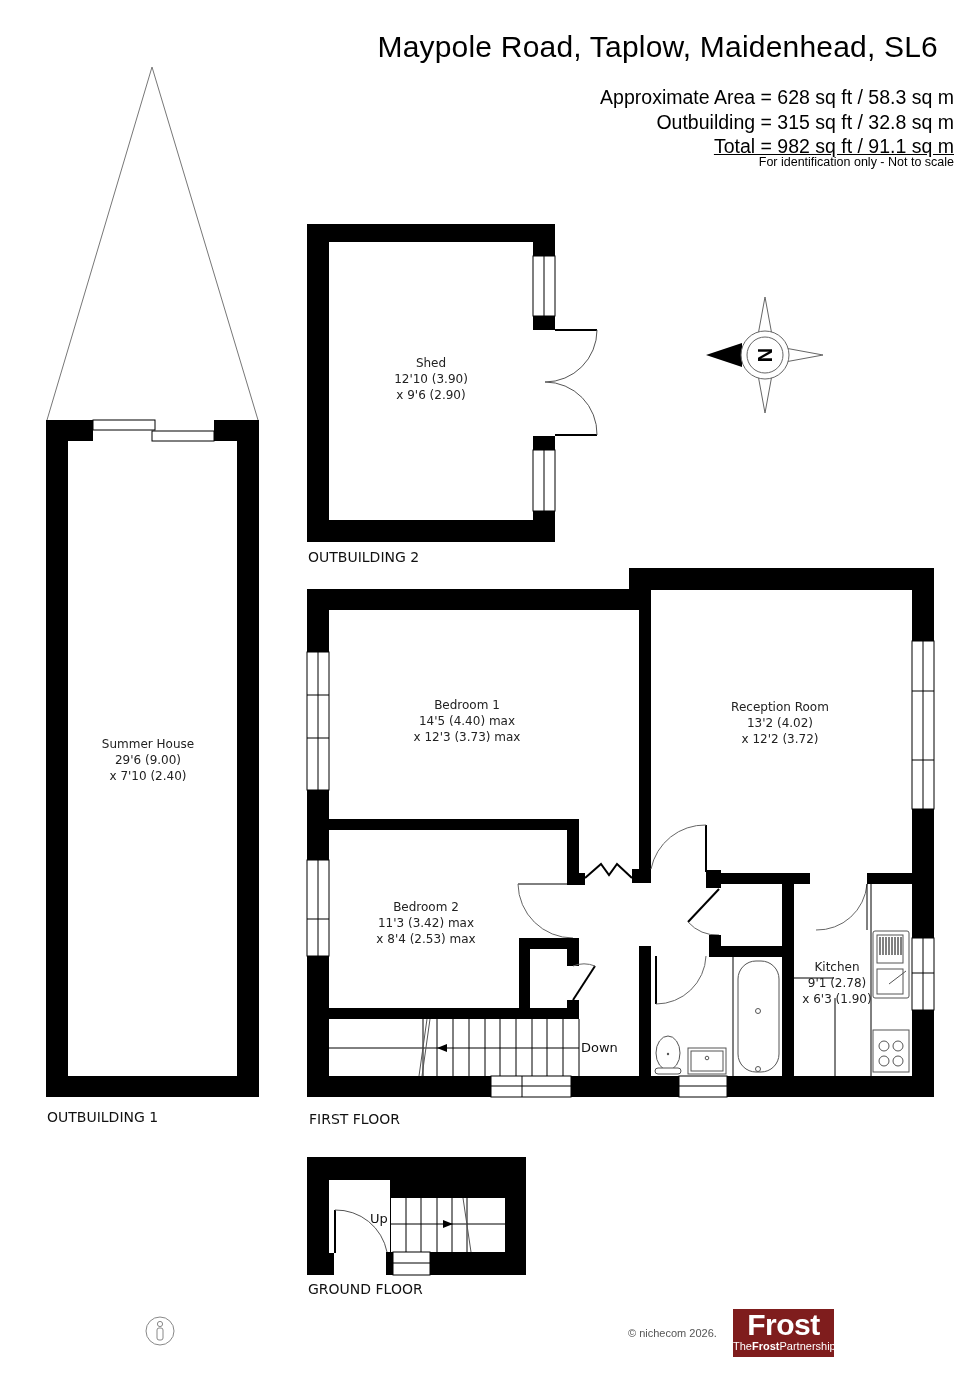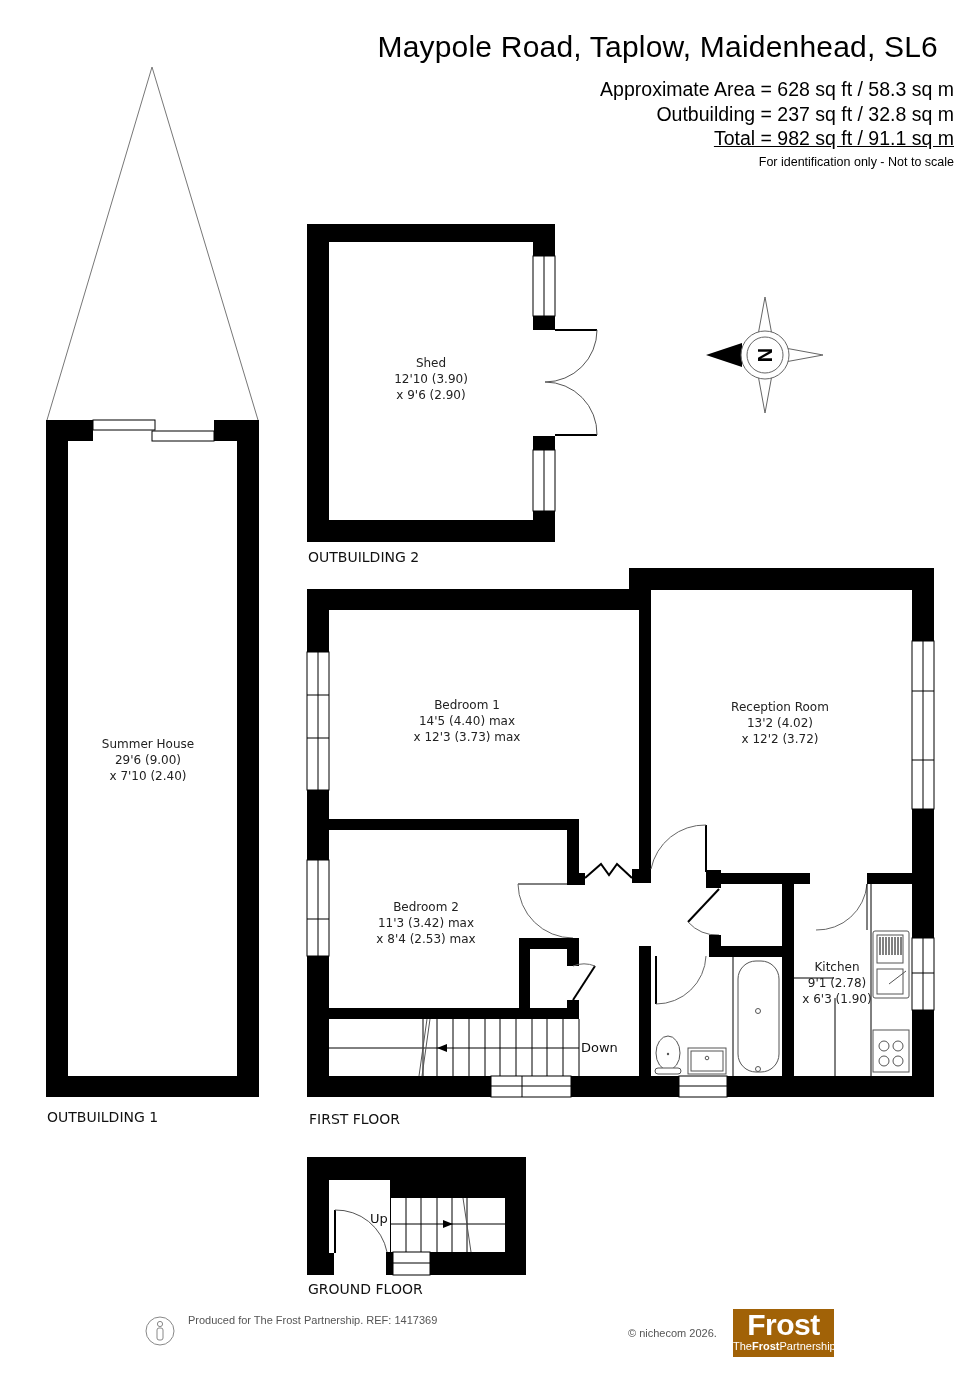--- a/index.html
+++ b/index.html
@@ -1,41 +1,41 @@
 <!DOCTYPE html>
 <html><head>
 <meta charset="utf-8">
 <style>
   html, body { margin: 0; padding: 0; background: #ffffff; }
   body { width: 980px; height: 1385px; position: relative; overflow: hidden; font-family: "Liberation Sans", sans-serif; color: #000; }
   .abs { position: absolute; }
   #title { right: 42px; top: 30px; font-size: 30px; font-weight: normal; white-space: nowrap; letter-spacing: 0.2px; }
-  .area-line { right: 26px; font-size: 19.5px; white-space: nowrap; }
+  .area-line { right: 26px; font-size: 19.5px; white-space: nowrap; margin-top: 8px; }
   #area1 { top: 78px; }
   #area2 { top: 103px; }
   #area3 { top: 127px; text-decoration: underline; }
   #disclaimer { right: 26px; top: 155px; font-size: 12.5px; white-space: nowrap; margin-left: 33px; }
   svg#plan { position: absolute; left: 0; top: 0; }
   .room-label { font-family: "DejaVu Sans", sans-serif; font-size: 12px; fill: #222; text-anchor: middle; }
   .floor-label { font-family: "DejaVu Sans", sans-serif; font-size: 14px; fill: #111; }
   .stairs-label { font-family: "DejaVu Sans", sans-serif; font-size: 13px; fill: #111; }
   #footer-text { left: 188px; top: 1313px; font-size: 11px; color: #555; line-height: 14.5px; white-space: nowrap; }
   #footer-icon { left: 145px; top: 1316px; width: 30px; height: 30px; }
   #copyright { left: 628px; top: 1327px; font-size: 11px; color: #555; white-space: nowrap; }
-  #logo { left: 733px; top: 1309px; width: 101px; height: 48px; background: #a16207; color: #fff; text-align: center; }
+  #logo { left: 733px; top: 1309px; width: 101px; height: 48px; background: #7f1d1d; color: #fff; text-align: center; }
   #logo-main { font-size: 30px; font-weight: bold; line-height: 32px; display: block; letter-spacing: -0.5px; }
   #logo-sub { font-size: 11px; line-height: 11px; display: block; }
   #logo-sub b { font-weight: bold; }
 </style>
 </head>
 <body>
 
 <div id="title" class="abs">Maypole Road, Taplow, Maidenhead, SL6</div>
 <div id="area1" class="abs area-line">Approximate Area = 628 sq ft / 58.3 sq m</div>
-<div id="area2" class="abs area-line">Outbuilding = 237 sq ft / 32.8 sq m</div>
+<div id="area2" class="abs area-line">Outbuilding = 315 sq ft / 32.8 sq m</div>
 <div id="area3" class="abs area-line">Total = 982 sq ft / 91.1 sq m</div>
 <div id="disclaimer" class="abs">For identification only - Not to scale</div>
 
 <svg id="plan" width="980" height="1385" viewBox="0 0 980 1385" xmlns="http://www.w3.org/2000/svg">
 
   <g>
 
     <polyline points="47,420 152,67 258,420" fill="none" stroke="#777" stroke-width="1"></polyline>
 
     <path d="M46,420 H93 V441 H68 V1076 H237 V441 H214 V420 H259 V1097 H46 Z" fill="#000"></path>
@@ -269,20 +269,19 @@
     <text class="floor-label" x="308" y="1294">GROUND FLOOR</text>
   </g>
 </svg>
 
 <svg id="footer-icon" class="abs" viewBox="0 0 30 30">
   <circle cx="15" cy="15" r="14" fill="none" stroke="#888" stroke-width="1"></circle>
   <circle cx="15" cy="8" r="2.6" fill="none" stroke="#888" stroke-width="1"></circle>
   <rect x="12" y="12" width="6" height="12" rx="2" fill="none" stroke="#888" stroke-width="1"></rect>
 </svg>
 <div id="footer-text" class="abs">
-  <div>Produced for The Frost Partnership.   REF:  1417369</div>
 </div>
 <div id="copyright" class="abs">© nichecom 2026.</div>
 
 <div id="logo" class="abs">
   <span id="logo-main">Frost</span>
   <span id="logo-sub"><span>The</span><b>Frost</b><span>Partnership</span></span>
 </div>
 
 </body></html>

